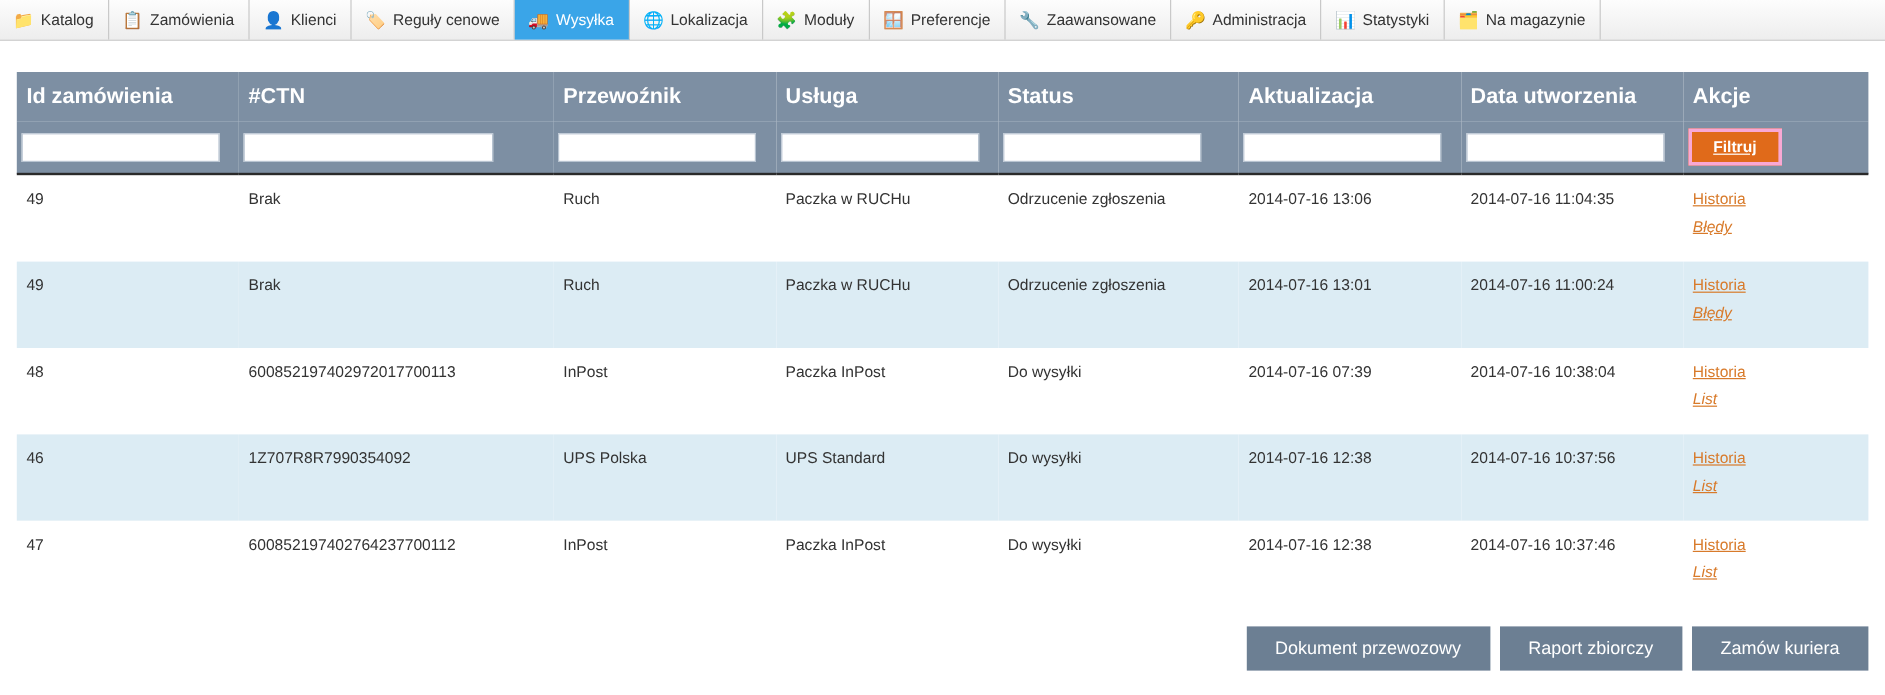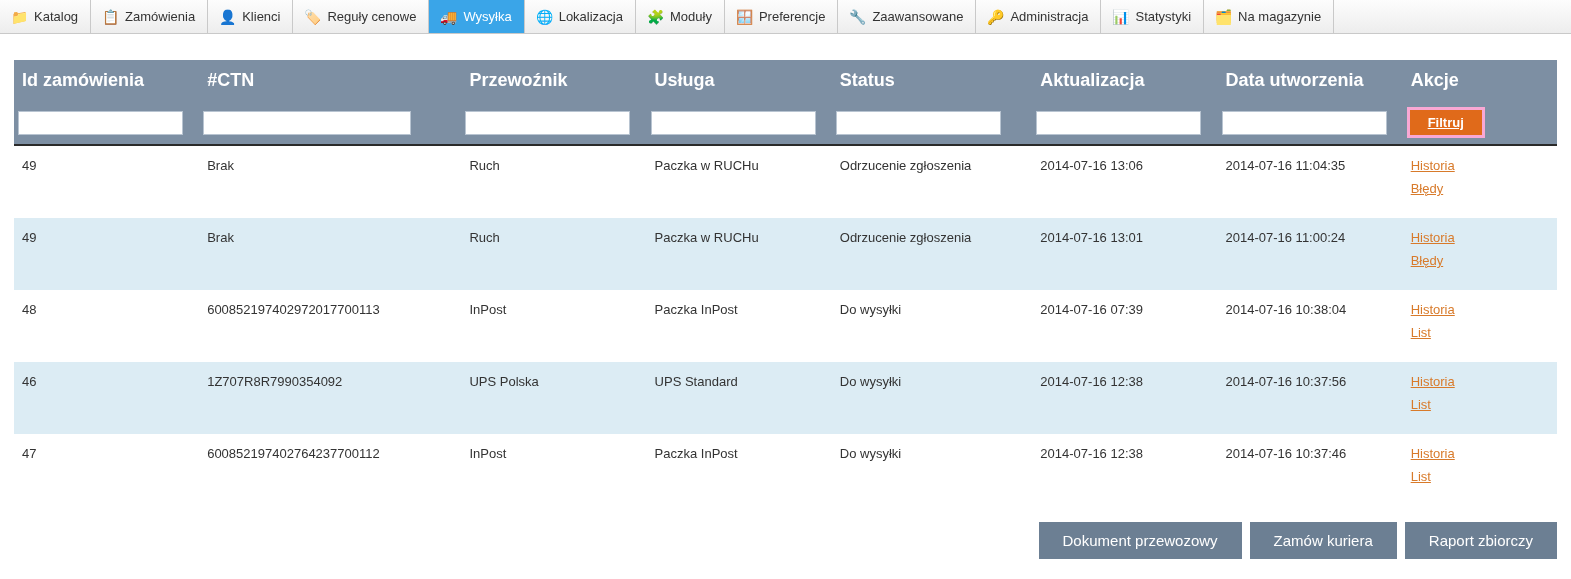--- a/index.html
+++ b/index.html
@@ -103,21 +103,21 @@
   tbody tr.data-row.odd  td { background: #fff; }
   tbody tr.data-row.even td { background: #dcecf4; }
 
   .action-link {
     color: #d87a2a;
     text-decoration: underline;
     cursor: pointer;
     display: block;
     margin-bottom: 8px;
   }
-  .action-link:last-child { margin-bottom: 0; }
+  .action-link:last-child { margin-bottom: 0; font-style: italic; }
 
   col.c-id      { width: 12%; }
   col.c-ctn     { width: 17%; }
   col.c-carrier { width: 12%; }
   col.c-service { width: 12%; }
   col.c-status  { width: 13%; }
   col.c-updated { width: 12%; }
   col.c-created { width: 12%; }
   col.c-actions { width: 10%; }
 
@@ -325,15 +325,15 @@
             <a class="action-link">Historia</a>
             <a class="action-link">List</a>
           </td>
         </tr>
       </tbody>
   </table>
 </div>
 
 <div class="footer-btns">
   <button class="footer-btn">Dokument przewozowy</button>
+  <button class="footer-btn">Raport zbiorczy</button>
   <button class="footer-btn">Zamów kuriera</button>
-  <button class="footer-btn">Raport zbiorczy</button>
 </div>
 
 </body></html>

